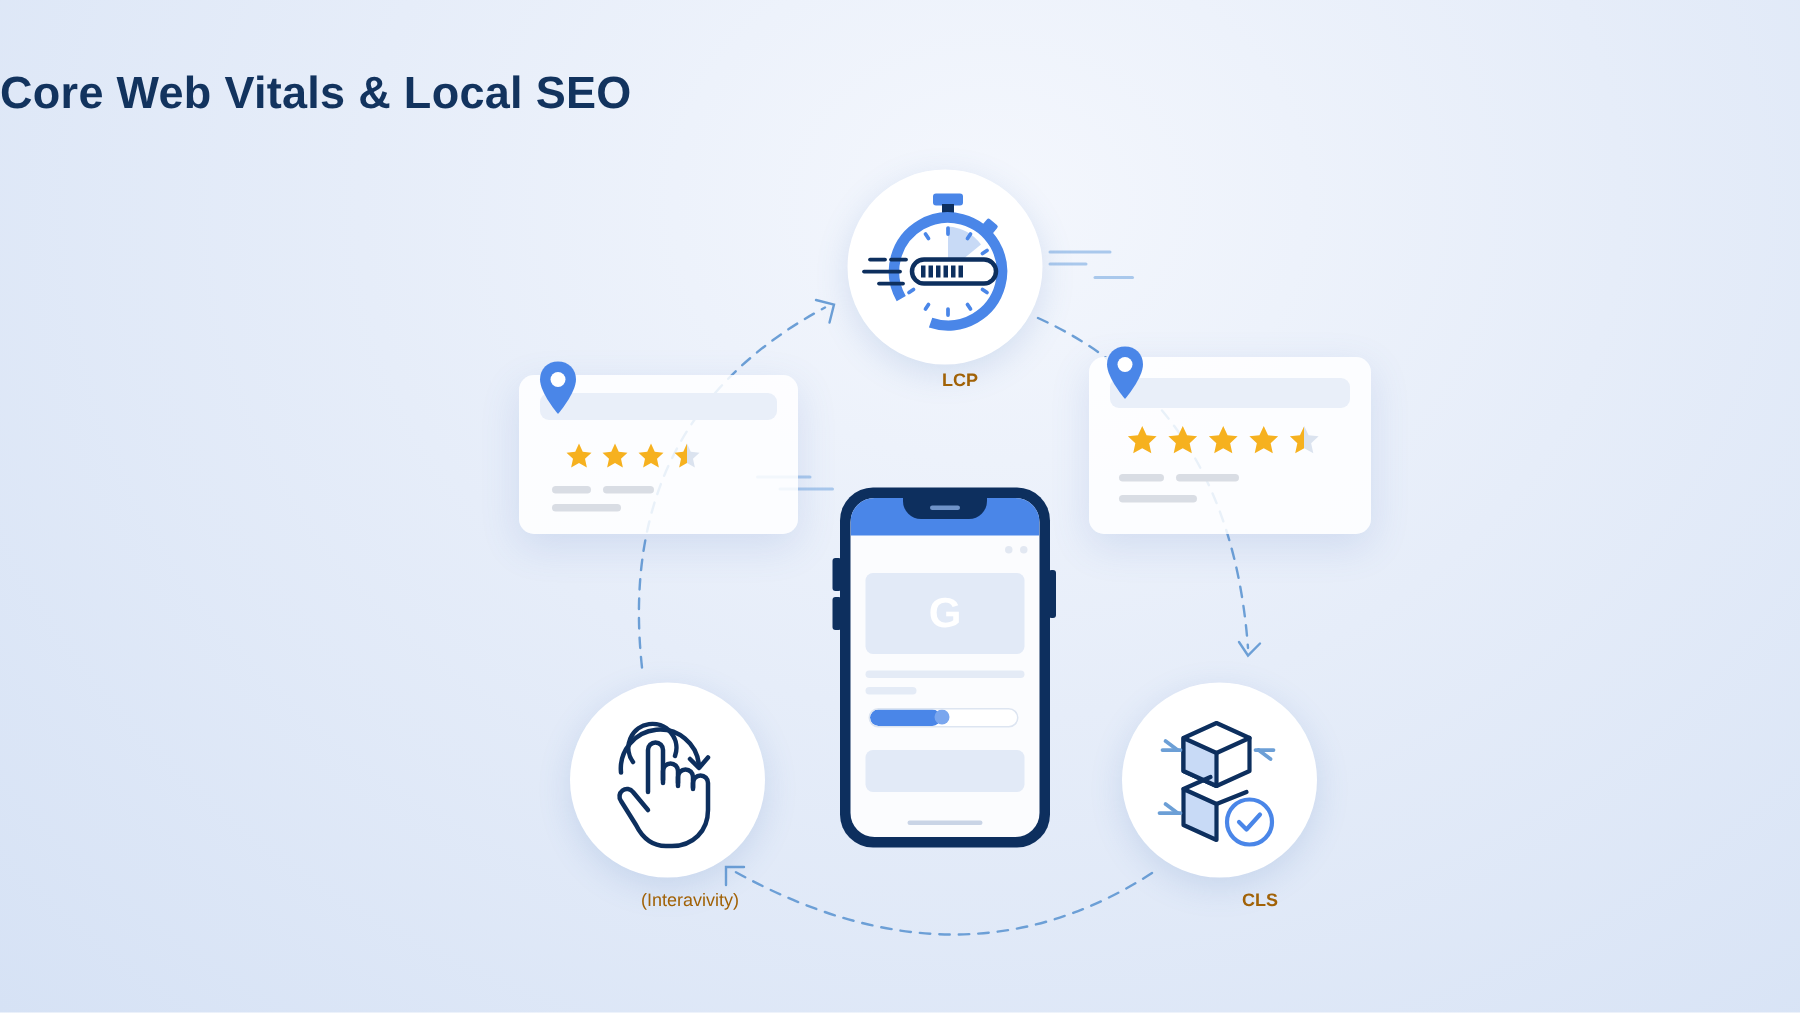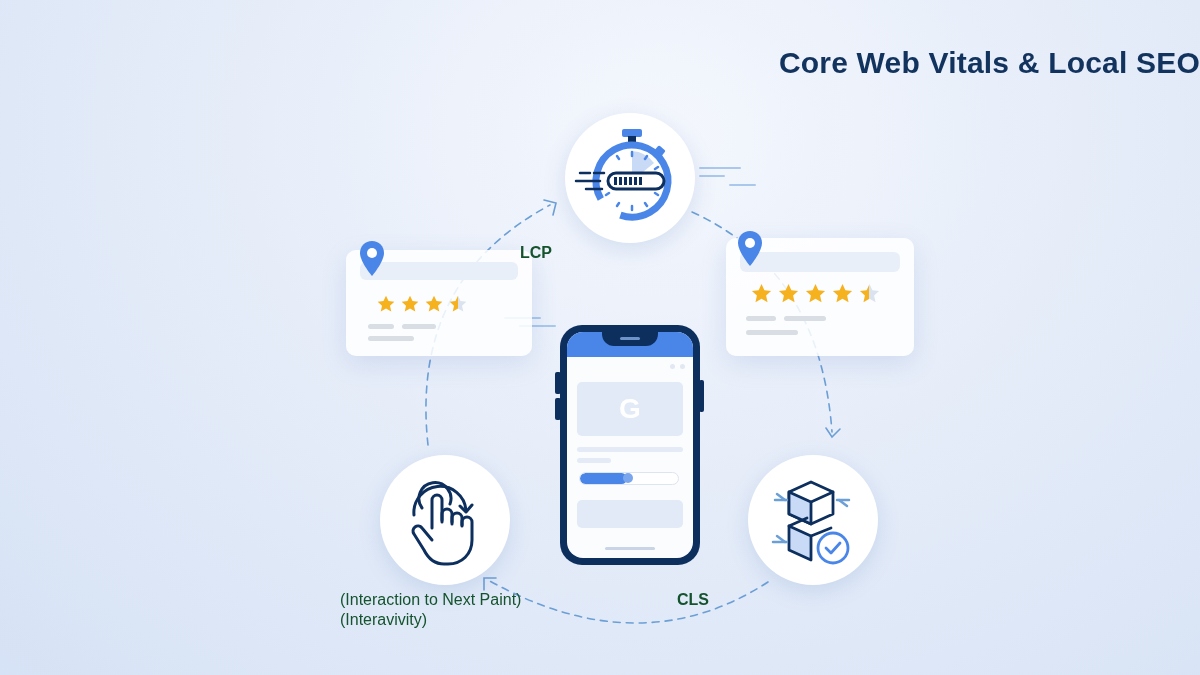--- a/index.html
+++ b/index.html
@@ -5,32 +5,32 @@
     * { box-sizing: border-box; margin: 0; padding: 0; }
     html, body { width: 1200px; height: 675px; overflow: hidden; }
     body {
       position: relative;
       font-family: "Liberation Sans", "DejaVu Sans", sans-serif;
       background: radial-gradient(ellipse at 55% 20%, #f4f7fd 0%, #e6edf9 45%, #d6e2f5 100%);
       color: #0f2d55;
     }
     .title {
       position: absolute; left: 0; width: 1200px; top: 46px;
-      text-align: right; font-size: 30px; font-weight: bold; color: #12335e;
+      text-align: left; font-size: 30px; font-weight: bold; color: #12335e;
       letter-spacing: 0.2px;
     }
     .flow-svg { position: absolute; left: 0; top: 0; width: 1200px; height: 675px; pointer-events: none; }
     .metric-circle {
       position: absolute; width: 130px; height: 130px; border-radius: 50%;
       background: #ffffff;
       box-shadow: 0 6px 22px rgba(80,120,190,0.18);
       display: flex; align-items: center; justify-content: center;
     }
     .metric-label {
-      position: absolute; text-align: left; font-size: 16px; line-height: 20px; color: #14532d;
+      position: absolute; text-align: center; font-size: 12px; line-height: 20px; color: #a16207;
     }
     .metric-label .abbr { font-weight: bold; display: block; }
     .metric-label .full, .metric-label .cat { display: block; }
     .review-card {
       position: absolute; background: rgba(255,255,255,0.85); border-radius: 10px;
       box-shadow: 0 8px 26px rgba(80,120,190,0.16);
     }
     .review-card .bar-top { position: absolute; left: 14px; right: 14px; top: 12px; height: 18px; border-radius: 6px; background: #e9eff9; }
     .review-card .stars { position: absolute; display: flex; gap: 4px; }
     .review-card .line { position: absolute; height: 5px; border-radius: 3px; background: #d9dde4; }
@@ -215,21 +215,20 @@
     <path d="M14 45 A26 26 0 1 1 66 40"></path>
     <path d="M60 36 L66 42 L72 35"></path>
     <path d="M22 38 A16 16 0 1 1 50 34"></path>
     <path d="M32 58 V30 a5 5 0 0 1 10 0 V52"></path>
     <path d="M42 50 V44 a5 5 0 0 1 10 0 V54"></path>
     <path d="M52 52 V48 a5 5 0 0 1 10 0 V56"></path>
     <path d="M62 55 V52 a5 5 0 0 1 10 0 V70 c0 14 -10 24 -24 24 h-4 c-10 0 -16 -6 -20 -14 L14 64 a5 5 0 0 1 8 -6 L32 70"></path>
   </svg>
 </div>
 <div class="metric-label" style="left:340px; top:590px; width:240px;">
-  <span class="full">(Interaction to Next Paint)</span>
   <span class="cat">(Interavivity)</span>
 </div>
 
 <div class="metric-circle" style="left:748px; top:455px;">
   <svg width="100" height="100" viewBox="0 0 100 100" stroke-linejoin="round" stroke-linecap="round">
     <g stroke="#0d2f5e" stroke-width="2.8">
       <path d="M48 12 L70 22 L70 44 L48 54 L26 44 L26 22 Z" fill="#ffffff"></path>
       <path d="M26 22 L48 32 L48 54 L26 44 Z" fill="#c8daf6"></path>
       <path d="M48 32 L70 22" fill="none"></path>
       <path d="M26 56 L48 66 L48 90 L26 80 Z" fill="#c8daf6"></path>
@@ -240,15 +239,15 @@
     <g stroke="#6c9fd6" stroke-width="2.5">
       <line x1="12" y1="30" x2="24" y2="30"></line>
         <line x1="14" y1="24" x2="22" y2="30"></line>
       <line x1="74" y1="30" x2="86" y2="30"></line>
         <line x1="76" y1="30" x2="84" y2="36"></line>
       <line x1="10" y1="72" x2="24" y2="72"></line>
         <line x1="14" y1="66" x2="22" y2="72"></line>
     </g>
   </svg>
 </div>
-<div class="metric-label" style="left:677px; top:590px; width:240px;">
+<div class="metric-label" style="left:720px; top:590px; width:240px;">
   <span class="abbr">CLS</span>
 </div>
 
 </body></html>

